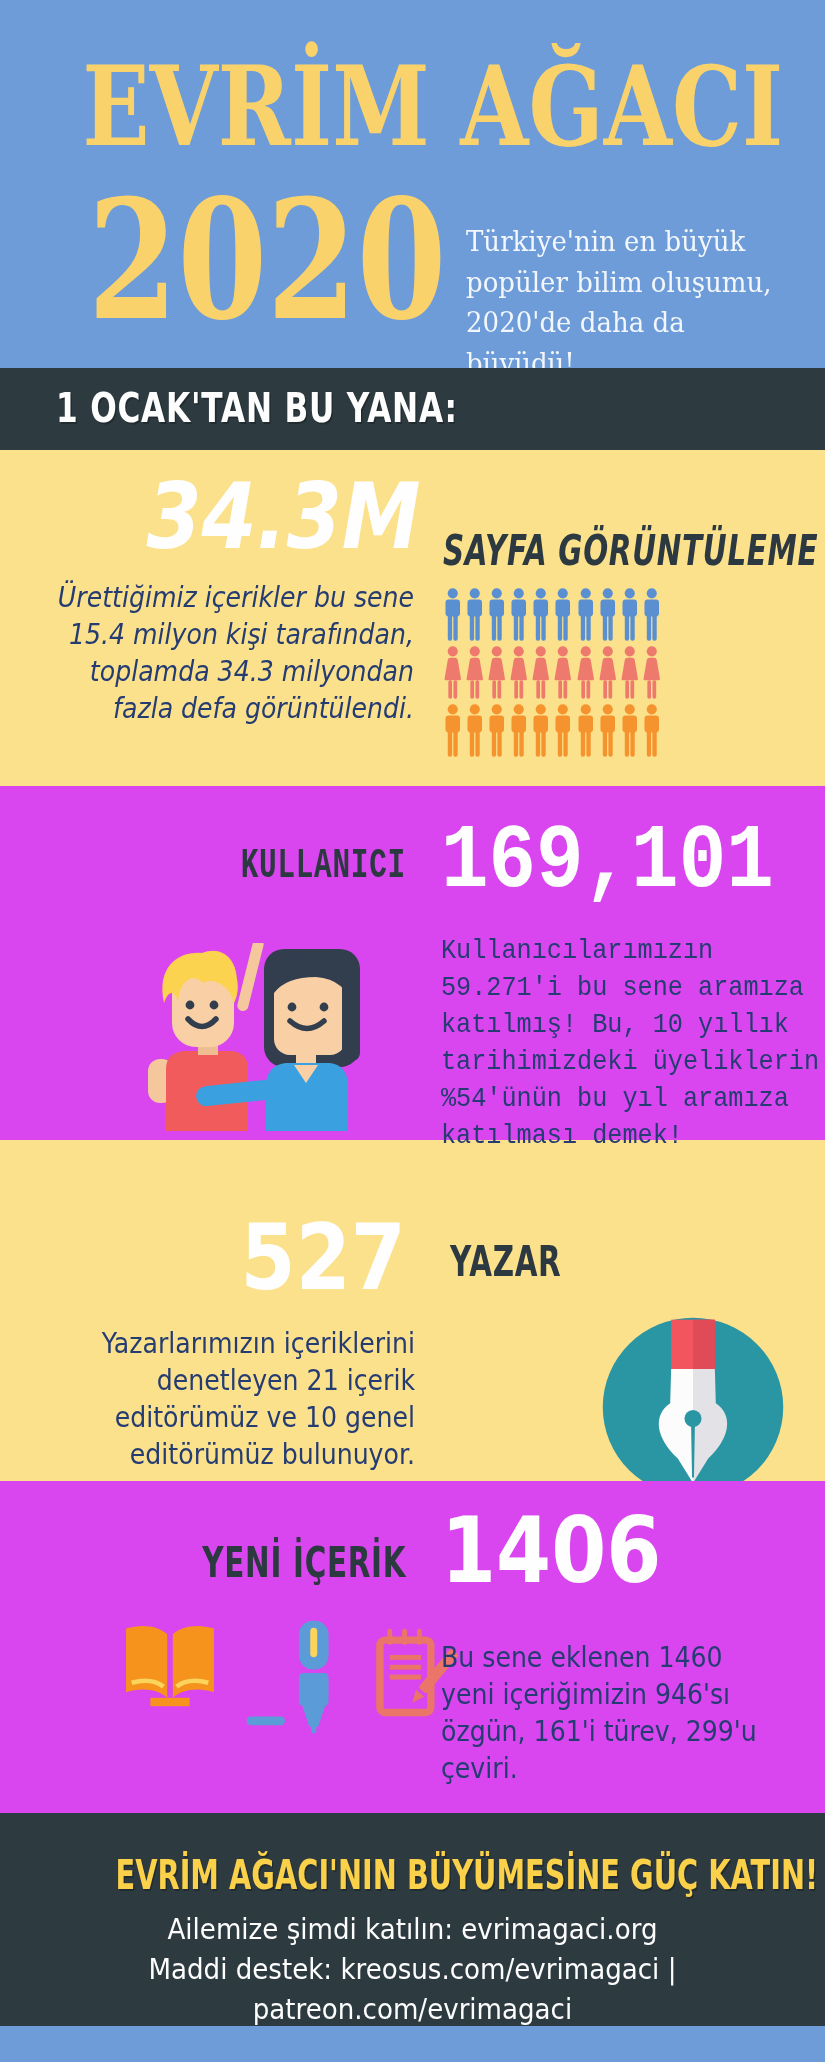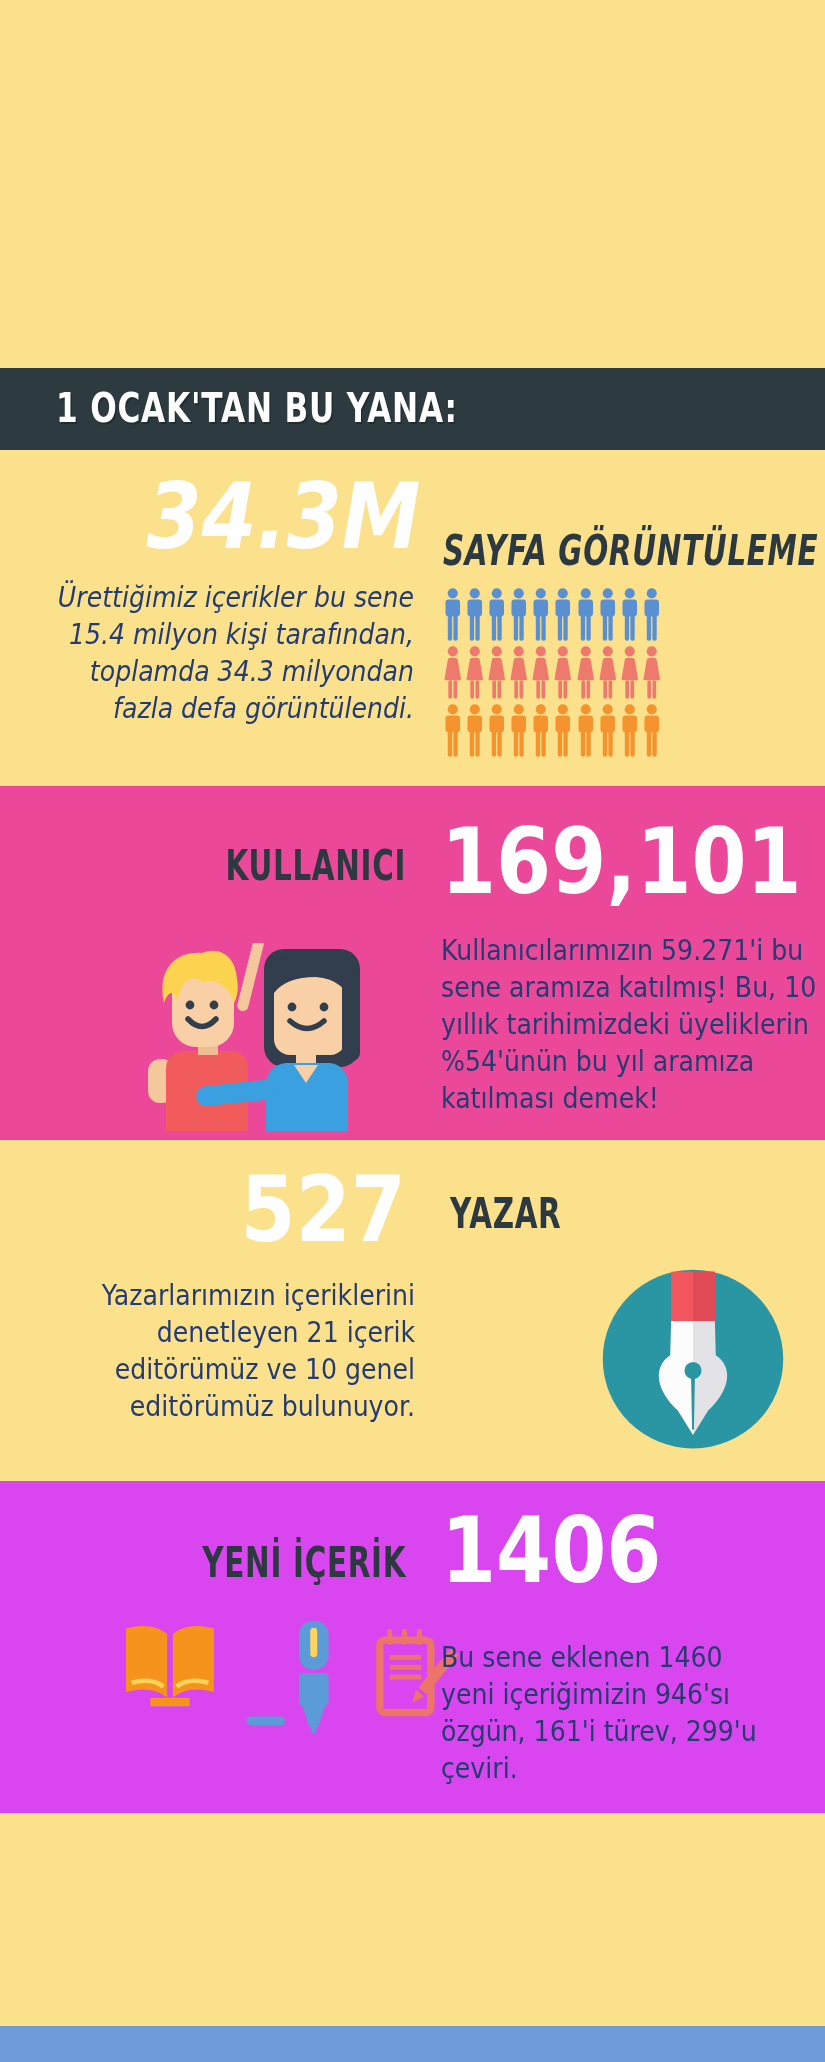--- a/index.html
+++ b/index.html
@@ -20,22 +20,22 @@
   
   .band{position:absolute;left:0;width:825px;background:#2d3b40;}
   .intro-band{top:368px;height:82px;text-align:right;}
   .intro-band-label{position:absolute;left:56px;top:20px;color:#fdfdfd;
       font-weight:bold;font-size:40px;line-height:1;letter-spacing:1px;
       transform:scaleX(0.78);transform-origin:left top;white-space:nowrap;
       text-shadow:2px 2px 0 rgba(0,0,0,.25);}
   
   section{position:absolute;left:0;width:825px;}
   .s1{top:450px;height:336px;background:#fbe18c;font-style:italic;}
-  .s2{top:786px;height:354px;background:#ec4899;}
-  .s3{top:1140px;height:292px;background:#fbe18c;}
+  .s2{top:786px;height:354px;background:#d946ef;font-family:Liberation Mono, monospace;}
+  .s3{top:1188px;height:292px;background:#fbe18c;}
   .s4{top:1481px;height:332px;background:#d946ef;}
   .stat{font-weight:800;font-size:90px;line-height:1;color:#fefefe;white-space:nowrap;
       transform:scaleX(0.88);}
   .stat.right{transform-origin:right top;}
   .stat.left{transform-origin:left top;}
   .sec-label{font-weight:800;font-size:42px;line-height:1;color:#2c3940;white-space:nowrap;
       transform:scaleX(0.70);letter-spacing:1px;}
   .sec-label.left{transform-origin:left top;}
   .sec-label.right{transform-origin:right top;}
   .body-text{font-size:28px;line-height:37px;color:#253c72;}
@@ -72,20 +72,25 @@
       <circle cx="11" cy="6" r="5.7"></circle>
       <path d="M8.3,13.3 h5.4 a3,3 0 0 1 2.9,2.2 L20.2,36.5 a1.7,1.7 0 0 1 -1.7,2.1 H3.5 a1.7,1.7 0 0 1 -1.7,-2.1 L5.4,15.5 a3,3 0 0 1 2.9,-2.2 z"></path>
       <rect x="6" y="38.6" width="4.2" height="21" rx="2"></rect>
       <rect x="11.8" y="38.6" width="4.2" height="21" rx="2"></rect>
     </symbol>
   </defs>
 </svg>
 
 <div id="page">
 
+  <header class="header">
+    <div class="header-title">EVRİM AĞACI</div>
+    <div class="header-year">2020</div>
+    <div class="header-sub">Türkiye'nin en büyük popüler bilim oluşumu, 2020'de daha da büyüdü!</div>
+  </header>
 
   <div class="band intro-band">
     <div class="intro-band-label">1 OCAK'TAN BU YANA:</div>
   </div>
 
   <section class="s1">
     <div class="abs stat right" style="right:404px;top:22px;">34.3M</div>
     <div class="abs sec-label left" style="left:443px;top:80px;">SAYFA GÖRÜNTÜLEME</div>
     <div class="abs body-text r" style="right:411px;top:129px;width:400px;">Ürettiğimiz içerikler bu sene 15.4 milyon kişi tarafından, toplamda 34.3 milyondan fazla defa görüntülendi.</div>
     <div class="pictogram">
@@ -282,15 +287,22 @@
           <g transform="rotate(40 70 62)">
             <rect x="64" y="20" width="13" height="62" rx="3" fill="#ea7568"></rect>
             <path d="M64,86 h13 l-6.5,15 z" fill="#ea7568"></path>
           </g>
         </svg>
       </span>
     </div>
     <div class="abs body-text l" style="left:441px;top:158px;width:380px;">Bu sene eklenen 1460 yeni içeriğimizin 946'sı özgün, 161'i türev, 299'u çeviri.</div>
   </section>
 
+  <div class="band footer">
+    <div class="footer-title">EVRİM AĞACI'NIN BÜYÜMESİNE GÜÇ KATIN!</div>
+    <div class="footer-lines">
+      <div>Ailemize şimdi katılın: evrimagaci.org</div>
+      <div>Maddi destek: kreosus.com/evrimagaci | patreon.com/evrimagaci</div>
+    </div>
+  </div>
 
   <div class="bottom-bar"></div>
 </div>
 
 </body></html>

